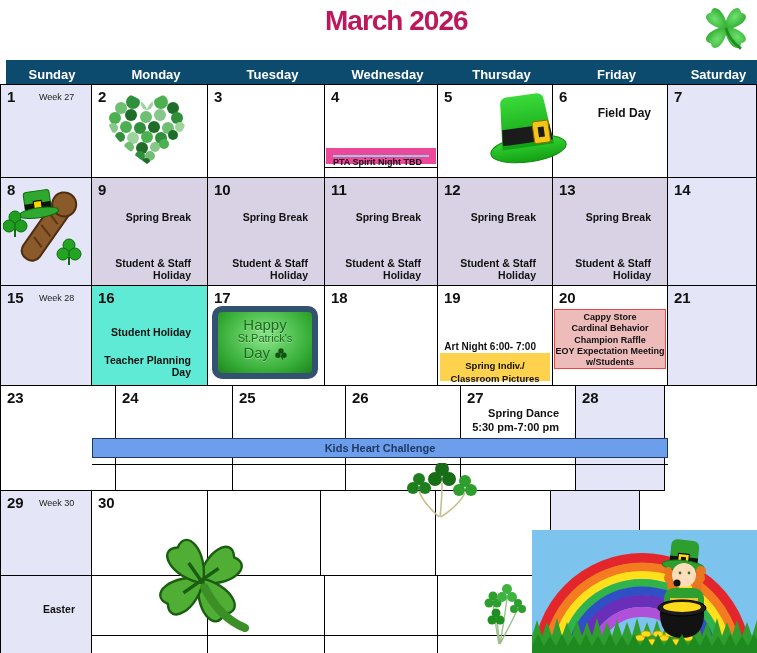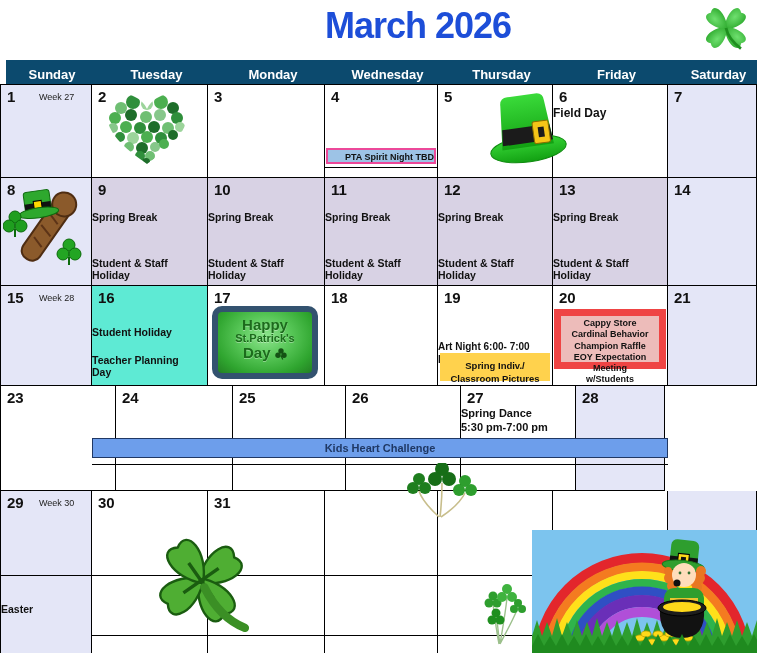--- a/index.html
+++ b/index.html
@@ -1,63 +1,63 @@
 <!DOCTYPE html>
 <html><head>
 <meta charset="utf-8">
 <style>
   *{margin:0;padding:0;box-sizing:border-box}
   body{background:#fff}
   .page{position:relative;width:757px;height:653px;overflow:hidden;background:#fff;
         font-family:"Liberation Sans",sans-serif;color:#111}
-  .title{position:absolute;top:5px;left:325px;font-size:36px;font-weight:800;
-         color:#1d4ed8;letter-spacing:-1px}
+  .title{position:absolute;top:5px;left:325px;font-size:28px;font-weight:800;
+         color:#be185d;letter-spacing:-1px}
   .hdr{position:absolute;top:60px;left:6px;width:757px;height:28px;background:#0c4a6e;display:flex}
   .hcell{display:flex;align-items:center;justify-content:center;color:#fff;
          font-weight:bold;font-size:13px}
   .grid{position:absolute;top:84px;left:0;width:757px;border-top:1px solid #000}
   .row{display:flex}
   .row1{height:93px}.row2{height:108px}.row3{height:100px}
   .row4{height:105px}.row5{height:85px}.row6{height:78px}
   .cell{position:relative;border-right:1px solid #000;border-bottom:1px solid #000;background:#fff}
   .cell:first-child{border-left:1px solid #000}
   .c0{width:92px}.c1{width:116px}.c2{width:117px}.c3{width:113px}
   .c4{width:115px}.c5{width:115px}.c6{width:89px}
   .we{background:#E4E6F7}
   .sb{background:#D8D2E4}
   .yel{background:#5eead4}
   .num{position:absolute;top:3px;left:6px;font-size:15px;font-weight:bold}
   .wk{position:absolute;top:7px;left:38px;font-size:9px;color:#222}
-  .ctr{position:absolute;left:0;right:16px;text-align:left;font-weight:bold}
+  .ctr{position:absolute;left:0;right:16px;text-align:right;font-weight:bold}
   .fieldday{top:21px;font-size:12px}
   .sbtext{top:33px;font-size:10.5px}
   .sbtext .l2{margin-top:34px}
   .m16{top:40px;font-size:10.5px}
   .m16 .l2{margin-top:16px}
   .artnight{top:55px;font-size:10px}
   .picbanner{position:absolute;left:2px;right:2px;top:67px;height:28px;background:#FFD24D;
              font-size:9.5px;font-weight:bold;text-align:center;line-height:13px;padding-top:6px}
   .pinkbox{position:absolute;left:1px;right:1px;top:23px;height:60px;background:#EDBCBA;
-           border:7px solid #ef4444;font-size:9px;font-weight:bold;text-align:center;
+           border:1px solid #ef4444;font-size:9px;font-weight:bold;text-align:center;
            line-height:11.3px;padding-top:2px}
   .dance{top:20px;font-size:11px;line-height:14px}
   .easter{top:27px;font-size:10.5px}
   .ptabanner{position:absolute;left:1px;right:1px;top:63px;height:16px;background:#9DC3E6;
-             border:2px solid #ec4899;font-size:9px;font-weight:bold;text-align:right;line-height:14px}
+             border:7px solid #ec4899;font-size:9px;font-weight:bold;text-align:left;line-height:14px}
   .subline{position:absolute;left:0;right:0;top:82px;border-top:1px solid #000}
   .kids{position:absolute;left:92px;top:438px;width:576px;height:20px;background:#6D9EEB;
         border:1px solid #203864;color:#1F3864;font-weight:bold;font-size:11px;
         text-align:center;line-height:18px;z-index:4}
   .line464{position:absolute;left:92px;top:464px;width:576px;border-top:1px solid #000;z-index:3}
   .line635{position:absolute;left:92px;top:635px;width:440px;border-top:1px solid #000;z-index:3}
   .img{position:absolute;z-index:6}
   .sign{position:absolute;left:212px;top:306px;width:106px;height:73px;z-index:6;
         border:6px solid #33526F;border-radius:10px;text-align:center;
         background:radial-gradient(ellipse at 50% 40%, #90E690 0%, #57C657 40%, #2FA52F 75%, #238023 100%);
-        color:#1C6B1C;font-weight:700;padding-top:5px;text-shadow:0 1px 0 rgba(255,255,255,.35)}
+        color:#1C6B1C;font-weight:400;padding-top:5px;text-shadow:0 1px 0 rgba(255,255,255,.35)}
   .sign .s1{font-size:15px;line-height:15px}
   .sign .s2{font-size:11px;line-height:12px}
   .sign .s3{font-size:15px;line-height:15px;display:inline-block}
 </style>
 </head>
 <body>
 
 <div class="page">
 
   <div class="title">March 2026</div>
@@ -73,22 +73,22 @@
       <path transform="rotate(45)" d="M0 2 C -13 -12 -10 -30 0 -23 C 10 -30 13 -12 0 2 Z"></path>
       <path transform="rotate(135)" d="M0 2 C -13 -12 -10 -30 0 -23 C 10 -30 13 -12 0 2 Z"></path>
       <path transform="rotate(225)" d="M0 2 C -13 -12 -10 -30 0 -23 C 10 -30 13 -12 0 2 Z"></path>
       <path transform="rotate(315)" d="M0 2 C -13 -12 -10 -30 0 -23 C 10 -30 13 -12 0 2 Z"></path>
     </g>
     <path d="M0 0 C 2 10 8 16 16 22" stroke="#1F8F1F" stroke-width="3" fill="none"></path>
   </svg>
 
   <div class="hdr">
     <div class="hcell c0">Sunday</div>
+    <div class="hcell c1">Monday</div>
     <div class="hcell c2">Tuesday</div>
-    <div class="hcell c1">Monday</div>
     <div class="hcell c3">Wednesday</div>
     <div class="hcell c4">Thursday</div>
     <div class="hcell c5">Friday</div>
     <div class="hcell c6">Saturday</div>
   </div>
 
   <div class="grid">
 
     <div class="row row1">
       <div class="cell c0 we">
@@ -228,23 +228,20 @@
       </div>
     </div>
 
     <div class="row row5">
       <div class="cell c0 we">
         <span class="num">29</span>
         <span class="wk">Week 30</span>
       </div>
       <div class="cell c1">
         <span class="num">30</span>
-      </div>
-      <div class="cell c2">
-        <span class="num">31</span>
       </div>
       <div class="cell c3"></div>
       <div class="cell c4"></div>
       <div class="cell c5"></div>
       <div class="cell c6 we"></div>
     </div>
 
     <div class="row row6">
       <div class="cell c0 we">
         <div class="ctr easter">Easter</div>

